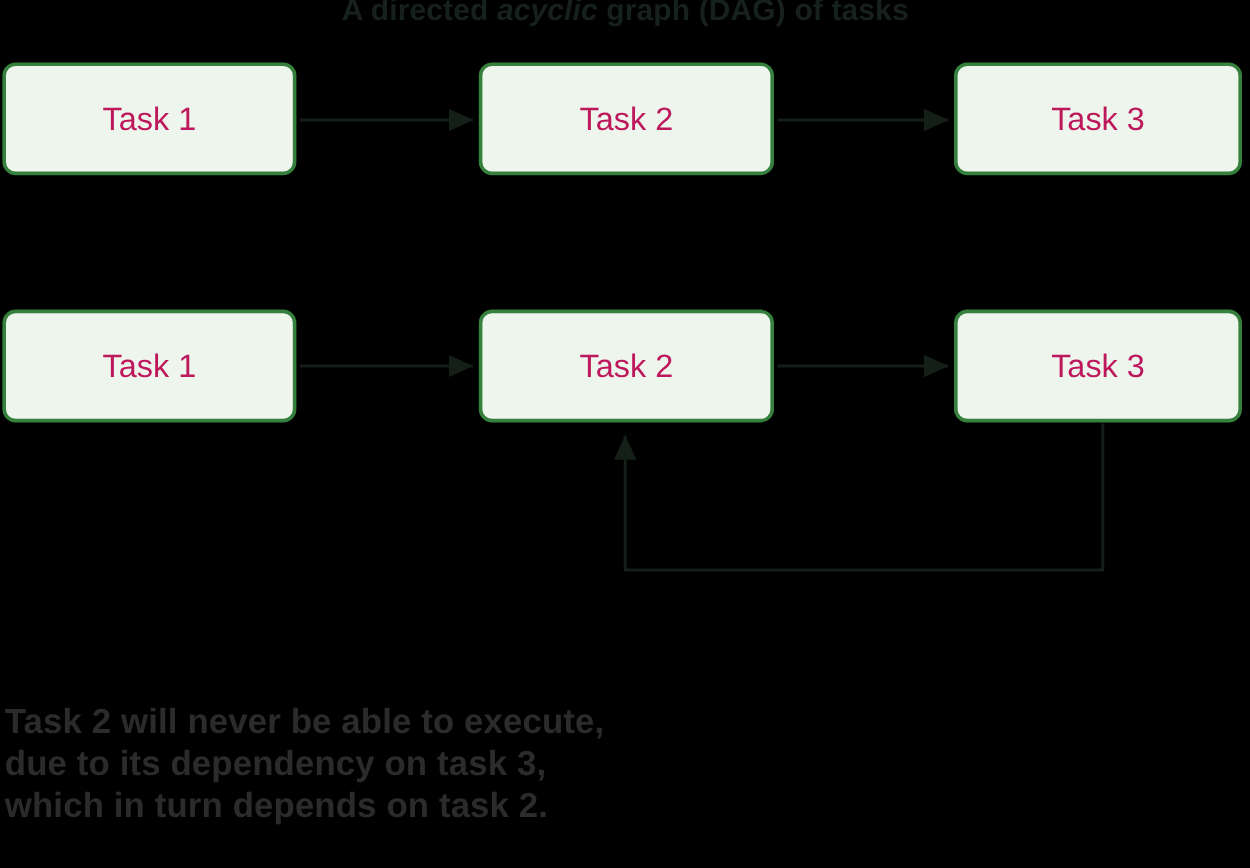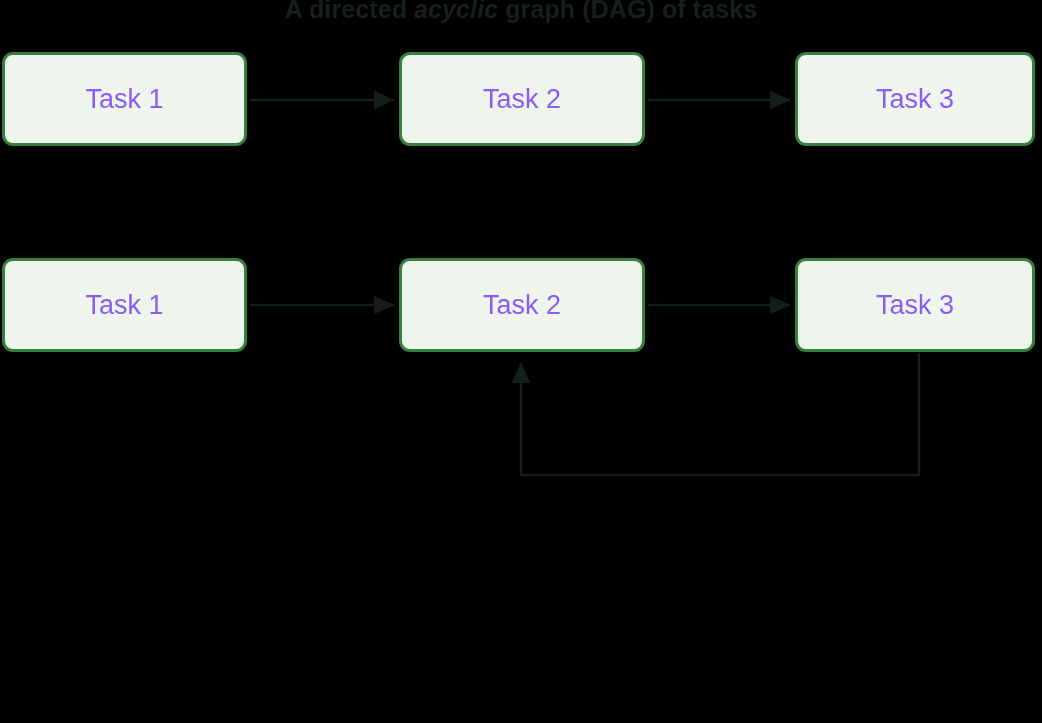--- a/index.html
+++ b/index.html
@@ -46,21 +46,21 @@
   
   .task-box {
     position: absolute;
     box-sizing: border-box;
     background: #eef5ec;
     border: 3px solid #35803c;
     border-radius: 11px;
     display: flex;
     align-items: center;
     justify-content: center;
-    color: #8b5cf6;
+    color: #be185d;
     font-family: "Liberation Sans", sans-serif;
     font-size: 27px;
     font-weight: normal;
     line-height: 1;
   }
 
   
   #dag-task-1    { left: 2px;   top: 52px; width: 245px; height: 94px; }
   #dag-task-2    { left: 399px; top: 52px; width: 246px; height: 94px; }
   #dag-task-3    { left: 795px; top: 52px; width: 240px; height: 94px; }
@@ -137,14 +137,17 @@
 
     <line x1="648" y1="100" x2="790" y2="100" stroke="#141f18" stroke-width="2.4" marker-end="url(#arrowhead-right)"></line>
 
     <line x1="250" y1="305" x2="394" y2="305" stroke="#141f18" stroke-width="2.4" marker-end="url(#arrowhead-right)"></line>
 
     <line x1="648" y1="305" x2="790" y2="305" stroke="#141f18" stroke-width="2.4" marker-end="url(#arrowhead-right)"></line>
 
     <path d="M919,353 L919,475 L521,475 L521,363" fill="none" stroke="#141f18" stroke-width="2.4" marker-end="url(#arrowhead-up)"></path>
   </svg>
 
+  <div id="caption">Task 2 will never be able to execute,
+due to its dependency on task 3,
+which in turn depends on task 2.</div>
 
 </div>
 
 </body></html>

